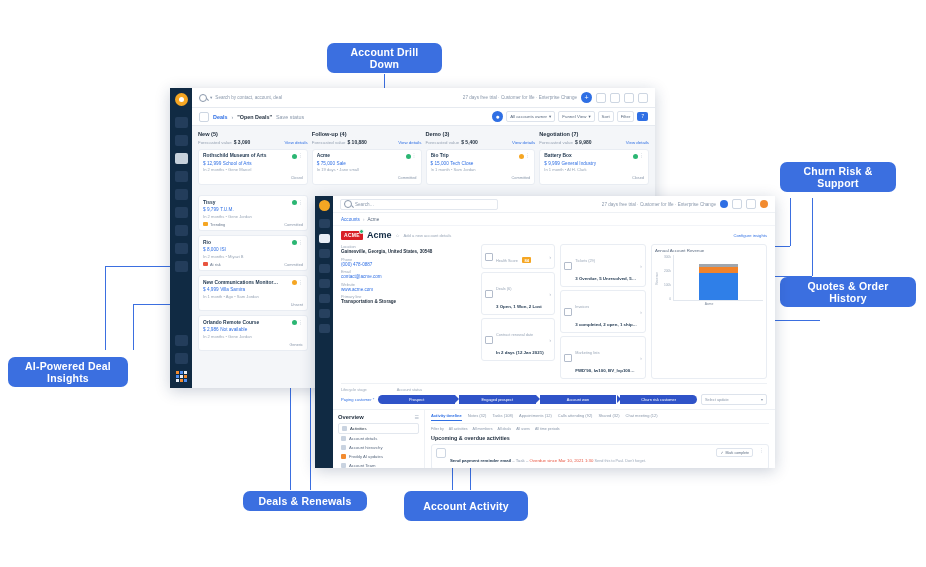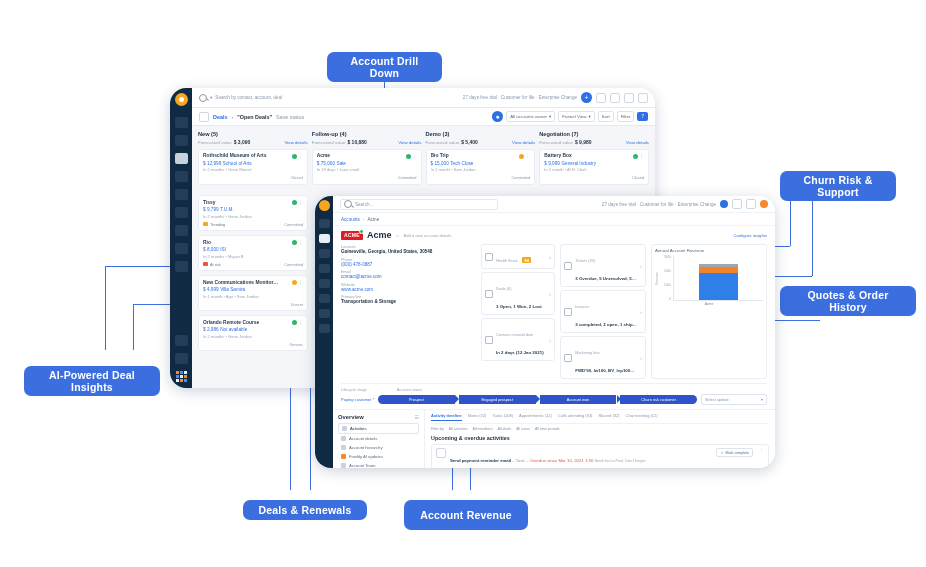--- a/index.html
+++ b/index.html
@@ -3,32 +3,32 @@
 <meta charset="utf-8">
 <style>
   html,body{margin:0;padding:0;background:#ffffff;}
   body{width:926px;height:567px;position:relative;overflow:hidden;
        font-family:"Liberation Sans",sans-serif;color:#1f2d3d;}
 
   
   .callout{position:absolute;background:#3b6fe0;color:#fff;border-radius:7px;
            font-size:10.5px;font-weight:bold;letter-spacing:.2px;
            display:flex;align-items:center;justify-content:center;
-           text-align:center;padding:0 10px;box-sizing:border-box;margin-top:9px;}
+           text-align:center;padding:0 10px;box-sizing:border-box;}
   .conn{position:absolute;background:#3b6fe0;}
   .conn.v{width:1.3px;}
   .conn.h{height:1.3px;}
   .arrow{position:absolute;width:0;height:0;}
   .arrow.down{border-left:4px solid transparent;border-right:4px solid transparent;border-top:6px solid #3b6fe0;}
   .arrow.right{border-top:4px solid transparent;border-bottom:4px solid transparent;border-left:6px solid #3b6fe0;}
   .arrow.left{border-top:4px solid transparent;border-bottom:4px solid transparent;border-right:6px solid #3b6fe0;}
   .arrow.up{border-left:4px solid transparent;border-right:4px solid transparent;border-bottom:6px solid #3b6fe0;}
 
   
-  .win{position:absolute;background:#fff;border-radius:16px;
+  .win{position:absolute;background:#fff;border-radius:0;
        box-shadow:0 3px 14px rgba(20,40,80,.22);overflow:hidden;}
 
   
   #kanban{left:170px;top:88px;width:485px;height:300px;}
   .rail{position:absolute;left:0;top:0;width:22px;height:100%;
         background:#102a43;display:flex;flex-direction:column;align-items:center;
         padding-top:5px;box-sizing:border-box;}
   .rail .logo{width:13px;height:13px;border-radius:50%;background:#f5a623;margin-bottom:7px;
               display:flex;align-items:center;justify-content:center;}
   .rail .logo i{width:5px;height:5px;border-radius:50%;background:#fff;display:block;}
@@ -245,28 +245,28 @@
 
 <div class="callout" style="left:327px;top:43px;width:115px;height:30px;">
   <span>Account Drill Down</span>
 </div>
 <div class="callout" style="left:780px;top:162px;width:116px;height:30px;">
   <span>Churn Risk &amp; Support</span>
 </div>
 <div class="callout" style="left:780px;top:277px;width:136px;height:30px;">
   <span>Quotes &amp; Order History</span>
 </div>
-<div class="callout" style="left:24px;top:357px;width:136px;height:30px;">
+<div class="callout" style="left:8px;top:357px;width:120px;height:30px;">
   <span>AI-Powered Deal Insights</span>
 </div>
 <div class="callout" style="left:243px;top:491px;width:124px;height:20px;">
   <span>Deals &amp; Renewals</span>
 </div>
 <div class="callout" style="left:404px;top:491px;width:124px;height:30px;">
-  <span>Account Revenue</span>
+  <span>Account Activity</span>
 </div>
 
 <div class="win" id="kanban">
   <div class="rail">
     <div class="logo">
         <i></i>
       </div>
     <div class="ic"></div>
     <div class="ic"></div>
     <div class="ic sel"></div>

